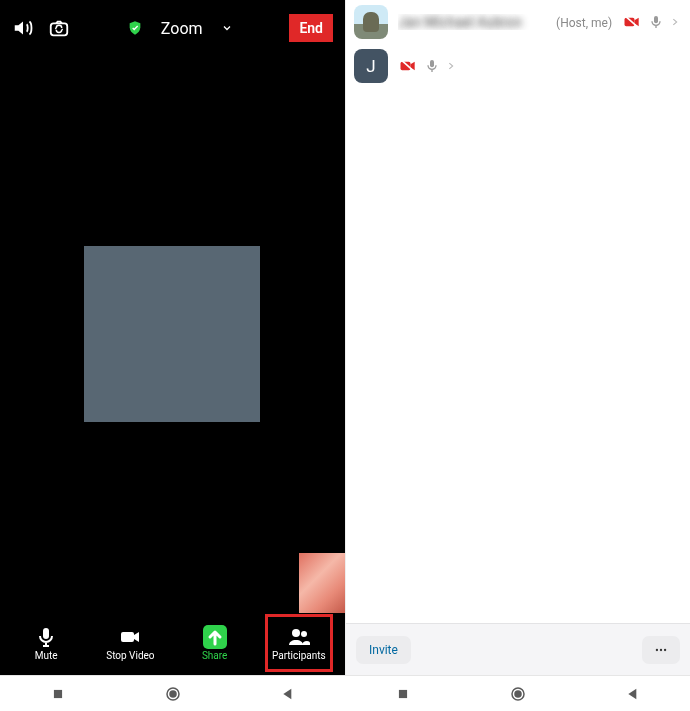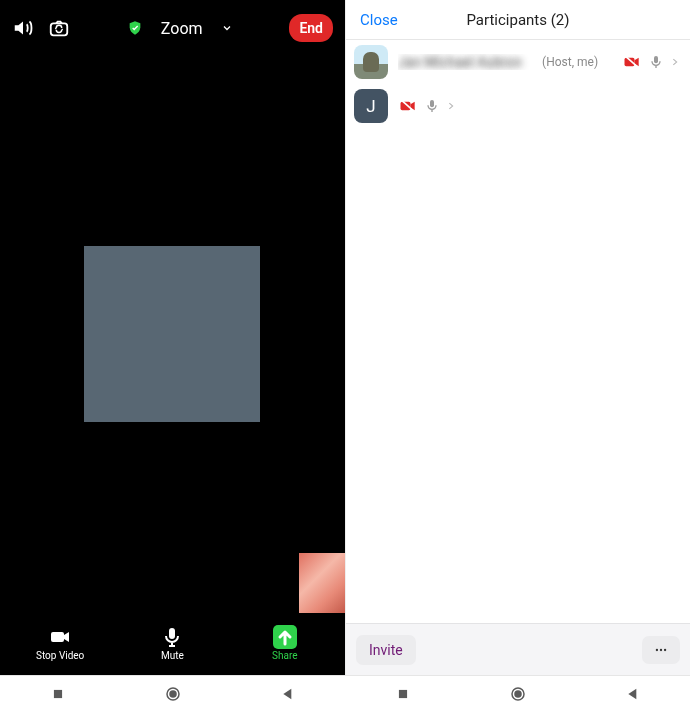--- a/index.html
+++ b/index.html
@@ -42,21 +42,21 @@
     gap: 18px;
     font-size: 16px;
     color: #fff;
   }
   .shield {
     width: 16px; height: 16px;
   }
   .end-btn {
     background: #e02828;
     color: #fff;
-    border-radius: 13px;
+    border-radius: 0;
     padding: 6px 10px;
     font-size: 14px;
     font-weight: 600;
   }
   .zbody {
     flex: 1;
     position: relative;
   }
   .video-tile {
     position: absolute;
@@ -158,55 +158,56 @@
     content:"";
     position:absolute;
     left:9px; top:7px;
     width:16px; height:20px;
     background:#6a6b55;
     border-radius:7px 7px 4px 4px;
   }
   .pname {
     flex: 1;
     display: flex;
-    align-items: center;
-    gap: 20px;
+    align-items: flex-end;
+    gap: 6px;
     overflow: hidden;
   }
   .blurred {
     color: transparent;
     text-shadow: 0 0 7px rgba(40,40,40,0.9);
     font-size: 14px;
     white-space: nowrap;
   }
   .meta {
     color: #8a8a8a;
     font-size: 12px;
     white-space: nowrap;
+    margin-left: 28px;
   }
   .picons {
     display: flex;
     align-items: center;
     gap: 6px;
   }
   .rbottom {
     height: 52px;
     background: #f5f5f7;
     border-top: 1px solid #e3e3e5;
     display: flex;
     align-items: center;
     padding: 0 10px;
     gap: 8px;
   }
   .pill {
     background: #ececee;
     border-radius: 7px;
     padding: 7px 13px;
-    font-size: 14px;
-    color: #701a75;
+    font-size: 12px;
+    color: #0369a1;
     display: inline-flex;
     align-items: center;
     position: relative;
   }
   .spacer { flex: 1; }
   .red-muteall {
     left: -3px; top: -3px; right: -3px; bottom: -3px;
   }
   
   .navbar {
@@ -260,48 +261,54 @@
         <span>End</span>
       </div>
     </div>
     <div class="zbody">
       <div class="video-tile"></div>
       <div class="pip"></div>
     </div>
     <div class="zbottom">
       <div class="zctrl">
         <svg viewBox="0 0 24 24">
+            <rect x="9" y="3" width="6" height="11" rx="3" fill="#fff"></rect>
+            <path d="M6 11a6 6 0 0 0 12 0M12 17v4M9 21h6" stroke="#fff" stroke-width="2" fill="none"></path>
+          </svg>
+        <span class="lbl">Mute</span>
+      </div>
+      <div class="zctrl">
+        <svg viewBox="0 0 24 24">
             <rect x="3" y="7" width="13" height="10" rx="2" fill="#fff"></rect>
             <path d="M16 10l5-3v10l-5-3z" fill="#fff"></path>
           </svg>
         <span class="lbl">Stop Video</span>
-      </div>
-      <div class="zctrl">
-        <svg viewBox="0 0 24 24">
-            <rect x="9" y="3" width="6" height="11" rx="3" fill="#fff"></rect>
-            <path d="M6 11a6 6 0 0 0 12 0M12 17v4M9 21h6" stroke="#fff" stroke-width="2" fill="none"></path>
-          </svg>
-        <span class="lbl">Mute</span>
       </div>
       <div class="zctrl green">
         <div class="share-box">
           <svg width="14" height="14" viewBox="0 0 24 24">
               <path d="M12 19V7M7 12l5-5 5 5" stroke="#fff" stroke-width="3" fill="none" stroke-linecap="round" stroke-linejoin="round"></path>
             </svg>
         </div>
         <span class="lbl">Share</span>
       </div>
+      <div class="zctrl" style="position:relative">
+        <div class="red-box red-participants"></div>
+        <svg viewBox="0 0 24 24">
+            <circle cx="9" cy="8" r="4" fill="#fff"></circle>
+            <circle cx="17" cy="9" r="3" fill="#fff"></circle>
+            <path d="M2 20c0-3 3-5 7-5s7 2 7 5H2z" fill="#fff"></path>
+            <path d="M15 20c0-2 2-4 5-4 1.5 0 3 .7 3 2v2h-8z" fill="#fff"></path>
+          </svg>
+        <span class="lbl">Participants</span>
+      </div>
     </div>
   </div>
 
   <div class="right">
-    <div class="rtop">
-      <span class="close-link">Close</span>
-      <span class="rtitle">Participants (2)</span>
-    </div>
     <div class="plist">
       <div class="prow">
         <div class="avatar photo"></div>
         <div class="pname">
           <span class="blurred">Jan Michael Aubron</span>
           <span class="meta">(Host, me)</span>
         </div>
         <div class="picons">
           <svg width="20" height="20" viewBox="0 0 24 24">
               <rect x="3" y="7" width="12" height="10" rx="2" fill="#e02828"></rect>

